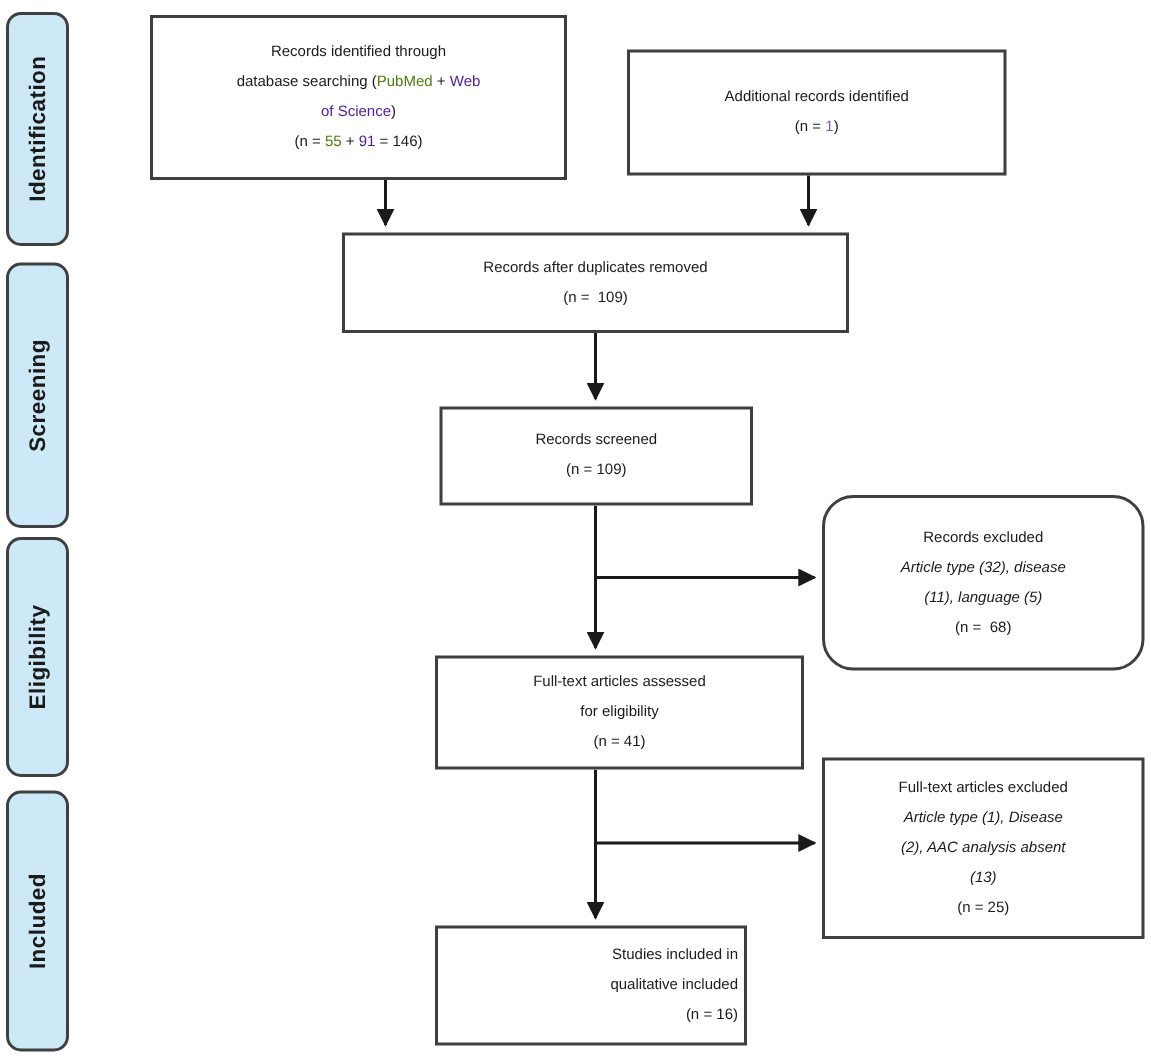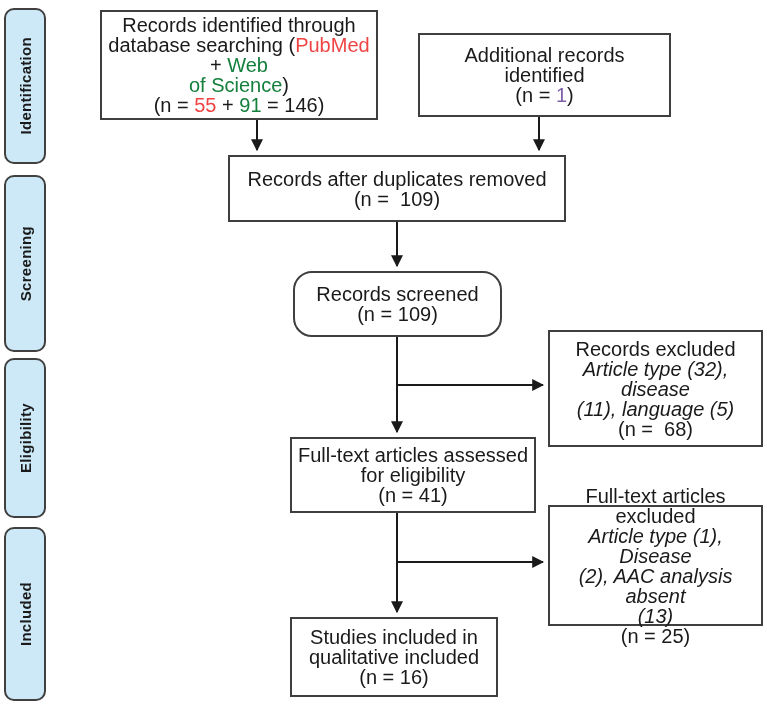--- a/index.html
+++ b/index.html
@@ -5,28 +5,28 @@
   html,body{margin:0;padding:0;background:#ffffff;}
   body{font-family:"Liberation Sans", sans-serif;color:#1a1a1a;}
   #stage{position:relative;width:767px;height:707px;background:#ffffff;overflow:hidden;}
 
   .box{
     position:absolute;
     border:2px solid #3f3f3f;
     background:#ffffff;
     display:flex;flex-direction:column;justify-content:center;align-items:center;
     text-align:center;
-    font-size:20px;line-height:20px;
+    font-size:10px;line-height:20px;
     box-sizing:border-box;
     padding:2px 4px;
   }
   .line{white-space:pre-wrap;}
   .italic{font-style:italic;}
-  .green{color:#ef4444;}
-  .blue{color:#15803d;}
+  .green{color:#4d7c0f;}
+  .blue{color:#4c1d95;}
   .purple{color:#7d5fa7;}
 
   .side-label{
     position:absolute;
     border:2px solid #404040;
     background:#cde9f8;
     border-radius:10px;
     display:flex;justify-content:center;align-items:center;
     box-sizing:border-box;
   }
@@ -85,45 +85,45 @@
   <div class="box" style="left:418px;top:33px;width:253px;height:84px;">
     <div class="line"><span>Additional records identified</span></div>
     <div class="line"><span>(n = </span><span class="purple">1</span><span>)</span></div>
   </div>
 
   <div class="box" style="left:228px;top:155px;width:338px;height:67px;">
     <div class="line">Records after duplicates removed</div>
     <div class="line">(n =  109)</div>
   </div>
 
-  <div class="box" style="left:293px;top:271px;width:209px;height:66px;border-radius:19px;">
+  <div class="box" style="left:293px;top:271px;width:209px;height:66px;">
     <div class="line">Records screened</div>
     <div class="line">(n = 109)</div>
   </div>
 
-  <div class="box" style="left:548px;top:330px;width:215px;height:117px;">
+  <div class="box" style="left:548px;top:330px;width:215px;height:117px;border-radius:21px;">
     <div class="line">Records excluded</div>
     <div class="line italic">Article type (32), disease</div>
     <div class="line italic">(11), language (5)</div>
     <div class="line">(n =  68)</div>
   </div>
 
   <div class="box" style="left:290px;top:437px;width:246px;height:76px;">
     <div class="line">Full-text articles assessed</div>
     <div class="line">for eligibility</div>
     <div class="line">(n = 41)</div>
   </div>
 
   <div class="box" style="left:548px;top:505px;width:215px;height:121px;">
     <div class="line">Full-text articles excluded</div>
     <div class="line italic">Article type (1), Disease</div>
     <div class="line italic">(2), AAC analysis absent</div>
     <div class="line italic">(13)</div>
     <div class="line">(n = 25)</div>
   </div>
 
-  <div class="box" style="left:290px;top:617px;width:208px;height:80px;">
+  <div class="box" style="left:290px;top:617px;width:208px;height:80px;align-items:flex-end;">
     <div class="line">Studies included in</div>
     <div class="line">qualitative included</div>
     <div class="line">(n = 16)</div>
   </div>
 
 </div>
 
 </body></html>

